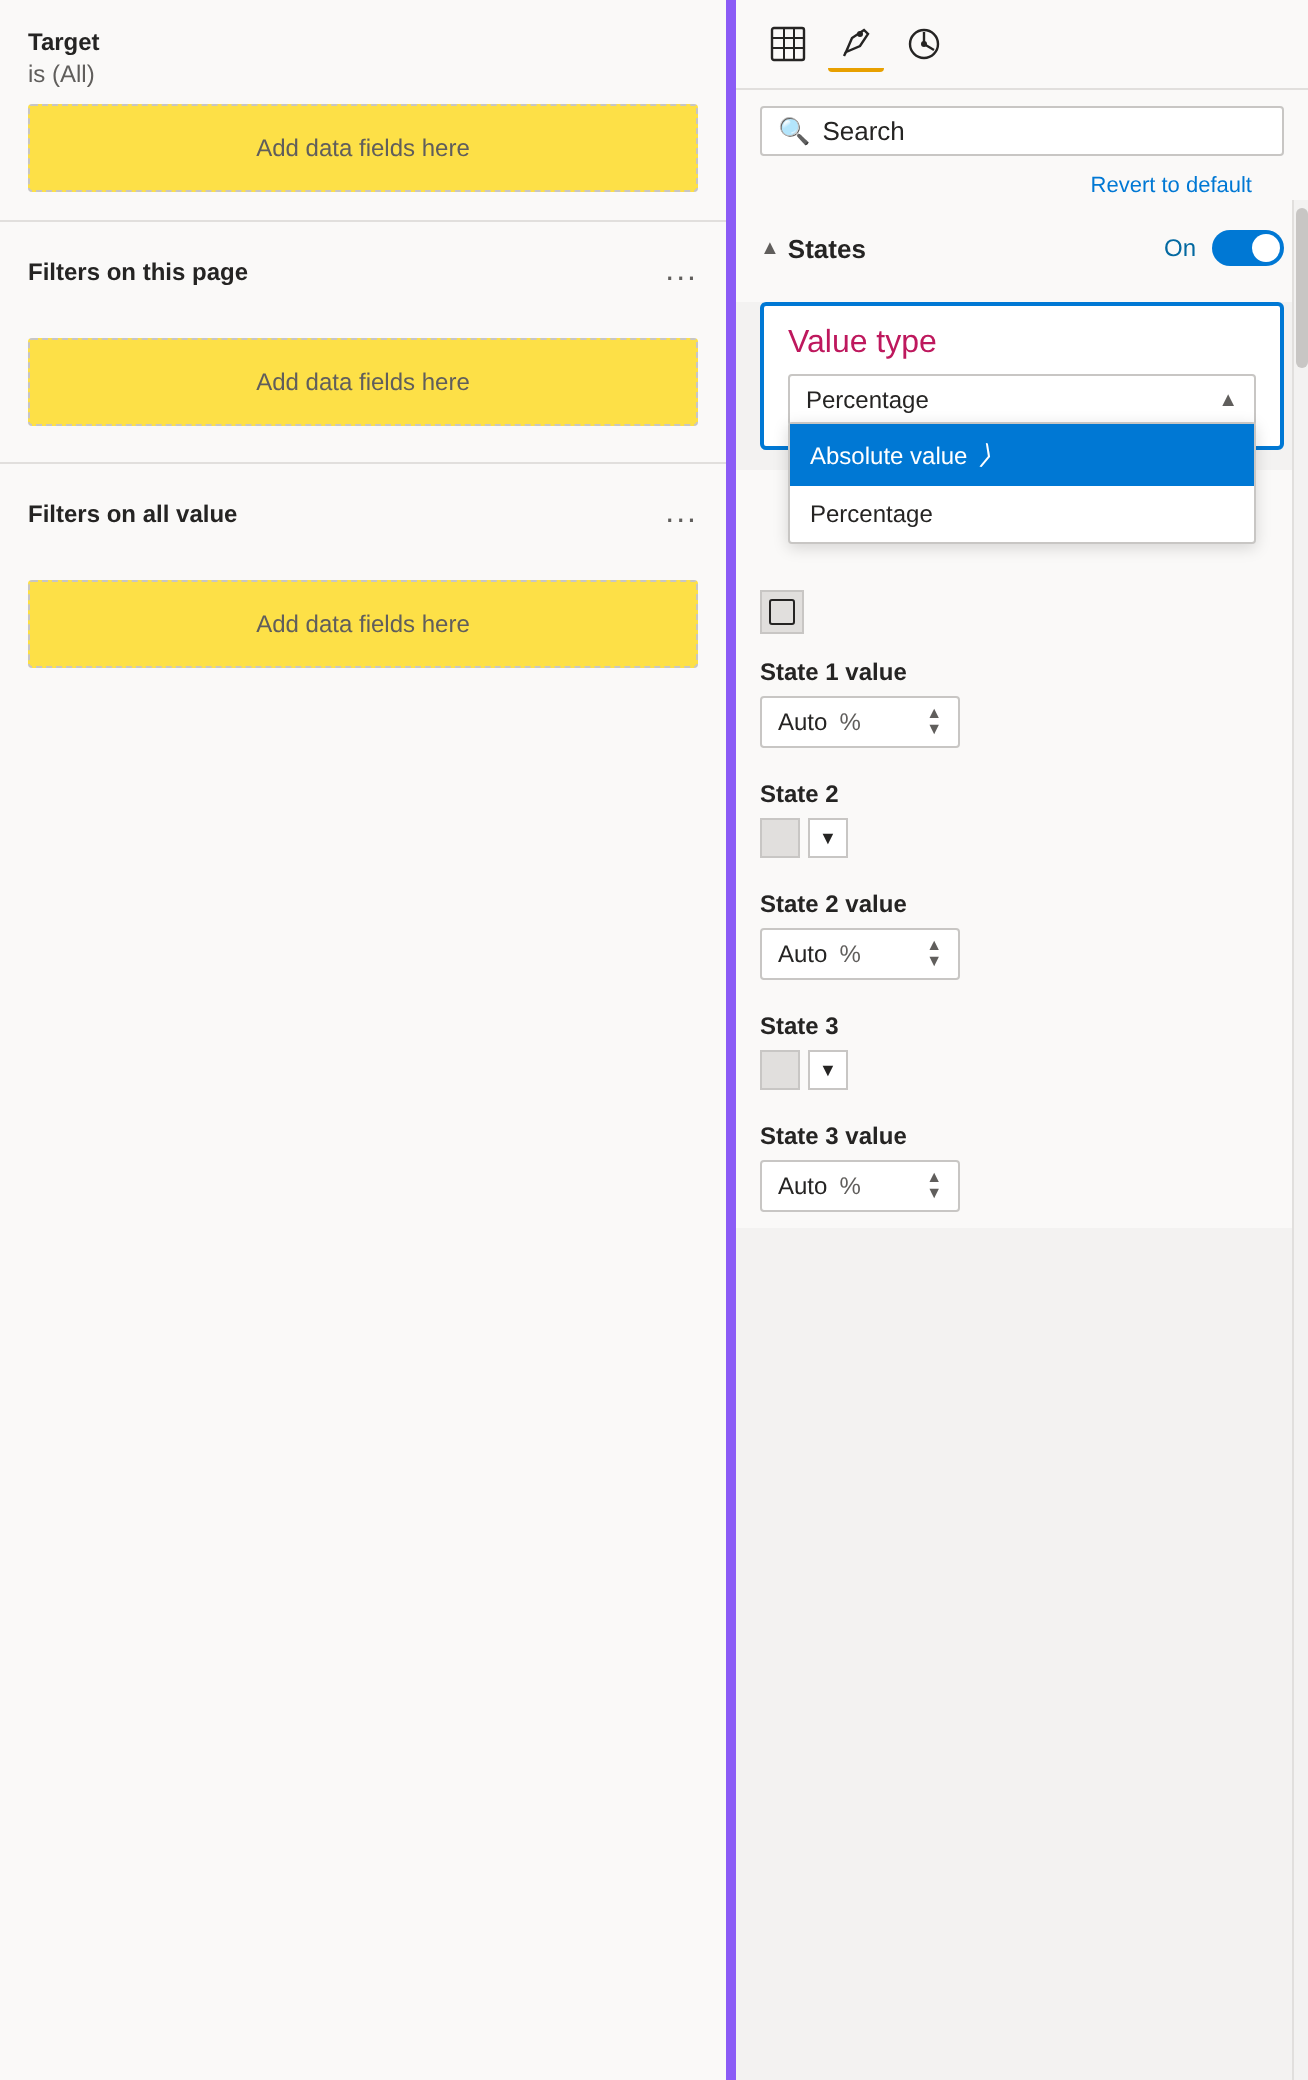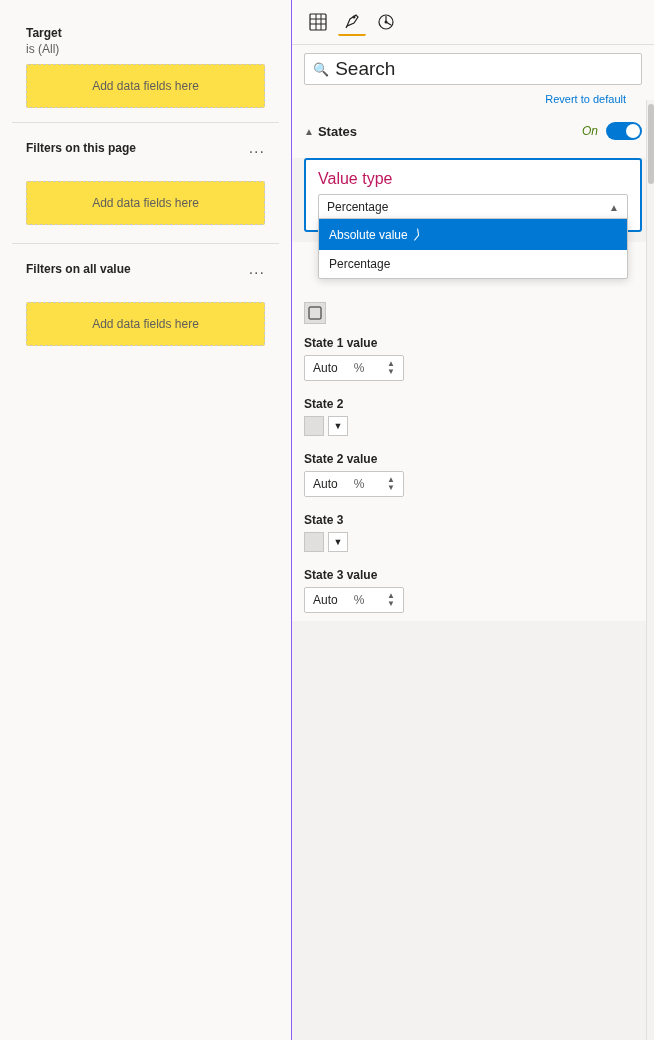--- a/index.html
+++ b/index.html
@@ -8,24 +8,24 @@
       font-size: 13px;
       background: #f3f2f1;
       width: 654px;
       min-height: 1040px;
       overflow: hidden;
       display: flex;
     }
 
     
     .left-panel {
-      width: 292px;
+      width: 368px;
       background: #faf9f8;
-      border-right: 1px solid #8b5cf6;
-      padding: 12px;
+      border-right: 5px solid #8b5cf6;
+      padding: 0;
       flex-shrink: 0;
     }
 
     .filter-section {
       padding: 10px 14px 14px 14px;
     }
 
     .filter-target {
       padding: 14px 14px 10px 14px;
     }
@@ -129,21 +129,21 @@
     }
 
     .search-icon {
       color: #605e5c;
       font-size: 13px;
     }
 
     .search-input {
       border: none;
       outline: none;
-      font-size: 19px;
+      font-size: 13px;
       color: #252423;
       width: 100%;
       background: transparent;
     }
 
     .revert-link {
       text-align: right;
       padding: 2px 28px 8px 12px;
       background: #faf9f8;
     }
@@ -184,22 +184,21 @@
     }
 
     .states-toggle-row {
       display: flex;
       align-items: center;
       gap: 8px;
     }
 
     .on-label {
       font-size: 12px;
-      color: #4d7c0f;
-      font-style: italic;
+      color: #0369a1;
     }
 
     .toggle-switch {
       width: 36px;
       height: 18px;
       background: #0078d4;
       border-radius: 9px;
       position: relative;
       cursor: pointer;
     }
@@ -287,21 +286,21 @@
 
     .field-input {
       display: flex;
       align-items: center;
       border: 1px solid #c8c6c4;
       border-radius: 2px;
       background: white;
       padding: 4px 8px;
       font-size: 12px;
       color: #252423;
-      gap: 16px;
+      gap: 6px;
       width: 100px;
     }
 
     .field-input .unit {
       color: #605e5c;
     }
 
     .stepper {
       display: flex;
       flex-direction: column;

